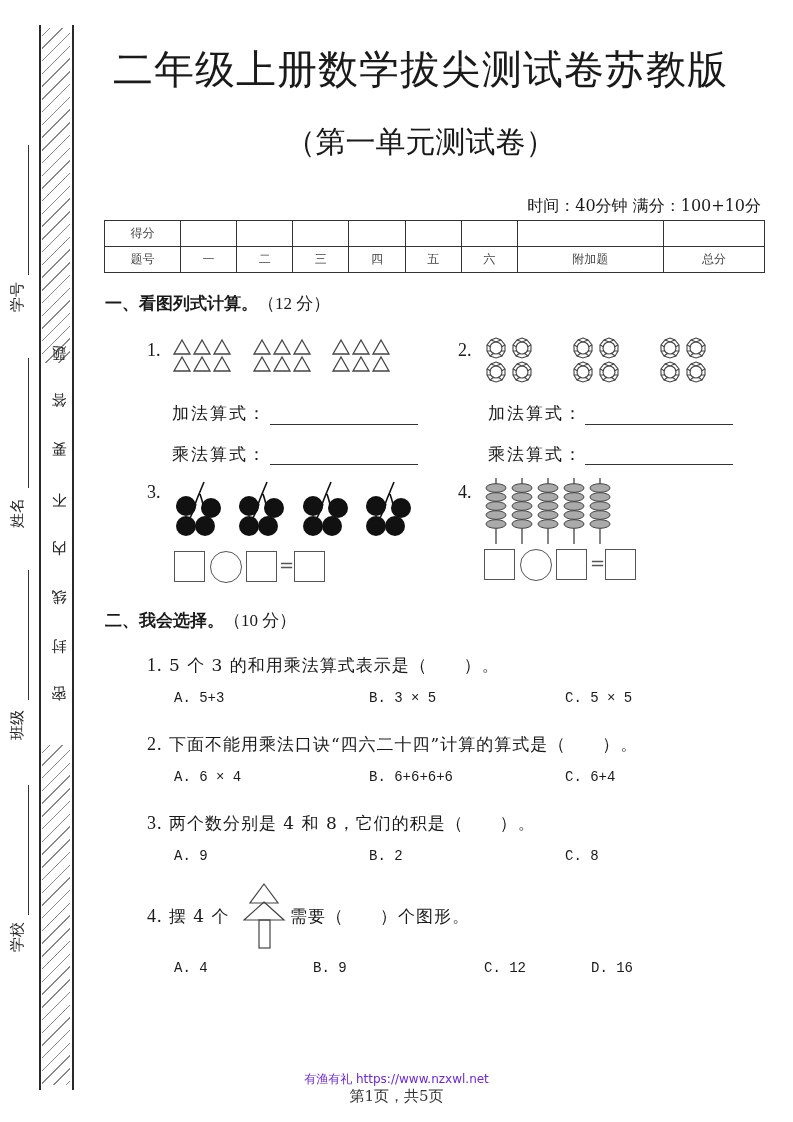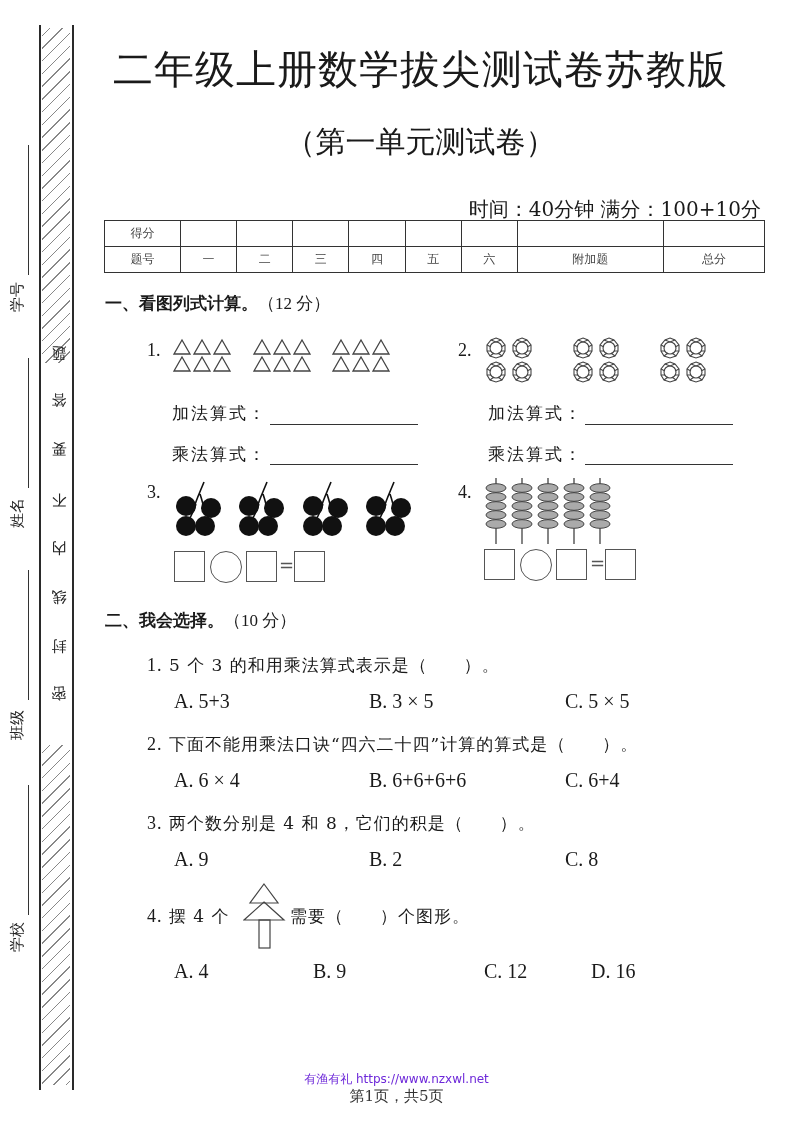--- a/index.html
+++ b/index.html
@@ -10,32 +10,32 @@
   
   .strip-line { position:absolute; top:25px; width:2px; background:#2a2a2a; height:1065px; }
   .hatch { position:absolute; left:42px; width:28px; background-image:repeating-linear-gradient(135deg, transparent 0 5px, #888 5px 6px, transparent 6px 9px); }
   .strip-char { position:absolute; left:50px; width:20px; font-size:15px; text-align:center; color:#222;
                 writing-mode:vertical-rl; transform:rotate(180deg); }
   .side-label { position:absolute; left:8px; font-size:15px; transform:rotate(-90deg); transform-origin:left top; white-space:nowrap; color:#222; }
   .side-line { position:absolute; left:28px; width:1px; background:#333; }
 
   .title { left:0; width:793px; top:42px; text-align:center; margin-left:48px; font-size:40px; letter-spacing:1px; font-weight:normal; }
   .subtitle { left:0; width:793px; top:122px; text-align:center; margin-left:48px; font-size:30px; }
-  .meta { right:32px; top:196px; font-size:20px; }
+  .meta { right:32px; top:196px; font-size:16px; }
 
   table.score { position:absolute; left:104px; top:220px; width:661px; border-collapse:collapse; }
   table.score td { border:1px solid #333; height:23px; font-size:12px; text-align:center; color:#444; }
 
   .sec-title { font-family:"DejaVu Sans","Liberation Sans",sans-serif; font-weight:bold; font-size:17px; }
   .sec-pts { font-family:"Liberation Serif",serif; font-weight:normal; font-size:17px; }
   .qnum { font-size:18px; font-family:"Liberation Serif",serif; }
   .label { font-size:17px; letter-spacing:2px;text-align:right; }
   .blank { display:inline-block; border-bottom:1px solid #333; height:18px; vertical-align:bottom; }
   .q-text { font-size:17px; letter-spacing:1px; }
-  .opt { font-size:20px; font-family:Liberation Serif, serif; }
+  .opt { font-size:14px; font-family:Liberation Mono, monospace; }
 
   .box { position:absolute; width:31px; height:31px; border:1.5px solid #555; box-sizing:border-box; }
   .circ { position:absolute; width:32px; height:32px; border:1.5px solid #555; border-radius:50%; box-sizing:border-box; }
   .eq { position:absolute; font-size:18px; color:#555; }
 
   .footer1 { left:0; width:793px; top:1071px; text-align:center; font-family:"DejaVu Sans",sans-serif; font-size:12px; color:#6d28d9; }
   .footer2 { left:0; width:793px; top:1087px; text-align:center; font-size:15px; color:#333; }
 </style>
 </head>
 <body>

